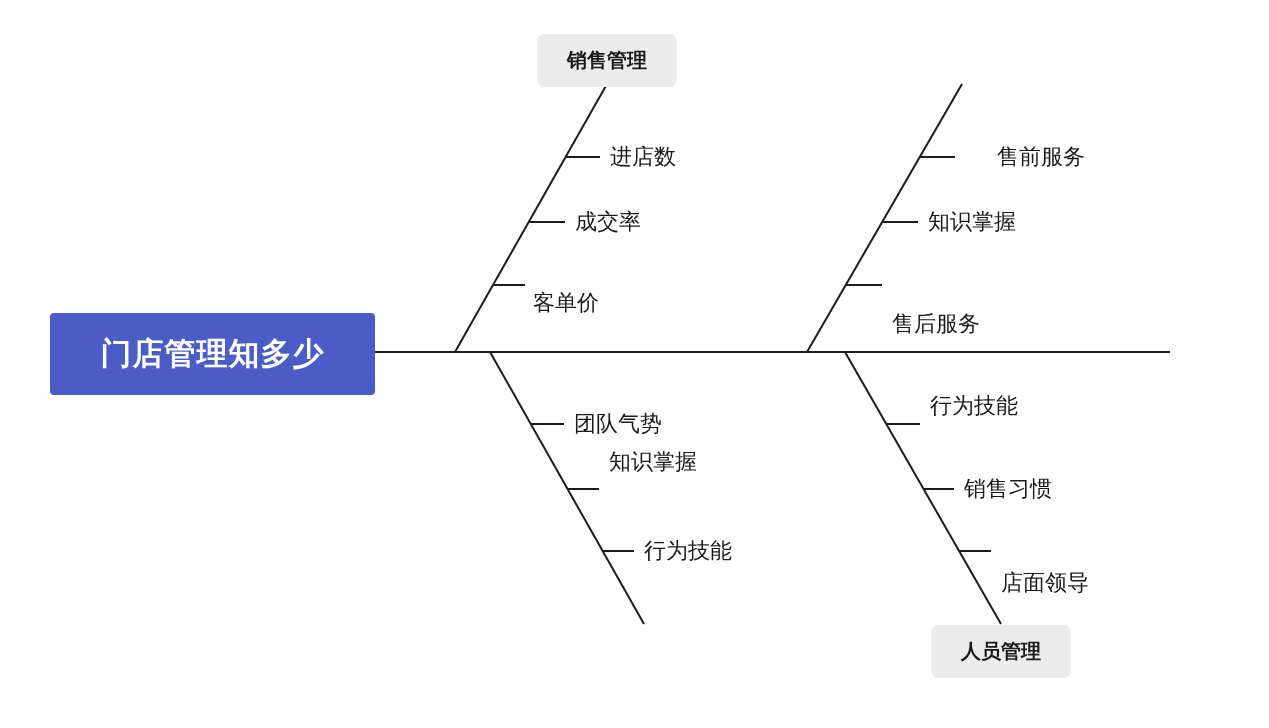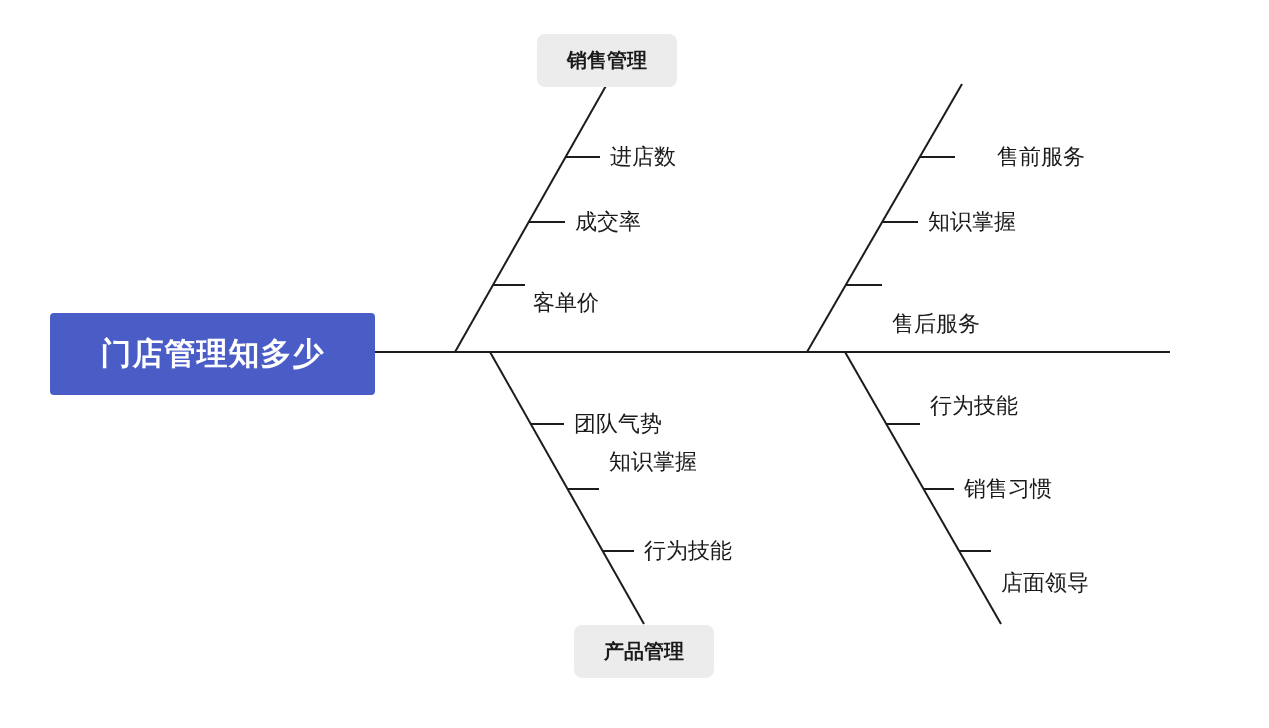--- a/index.html
+++ b/index.html
@@ -74,21 +74,21 @@
     <line class="ln" x1="603" y1="551" x2="634" y2="551"></line>
 
     <line class="ln" x1="886" y1="424" x2="920" y2="424"></line>
     <line class="ln" x1="924" y1="489" x2="954" y2="489"></line>
     <line class="ln" x1="959" y1="551" x2="991" y2="551"></line>
   </svg>
 
   <div class="title">门店管理知多少</div>
 
   <div class="cat" style="left:607px; top:34px;">销售管理</div>
-  <div class="cat" style="left:644px; top:625px;">产品管理</div>
+  <div class="cat" style="left:1001px; top:625px;">人员管理</div>
 
   <div class="item" style="left:610px; top:145px;">进店数</div>
   <div class="item" style="left:575px; top:210px;">成交率</div>
   <div class="item" style="left:533px; top:273px;margin-top:18px;">客单价</div>
 
   <div class="item" style="left:965px; top:145px;margin-left:32px;">售前服务</div>
   <div class="item" style="left:928px; top:210px;">知识掌握</div>
   <div class="item" style="left:892px; top:273px;margin-top:39px;">售后服务</div>
 
   <div class="item" style="left:574px; top:412px;">团队气势</div>

